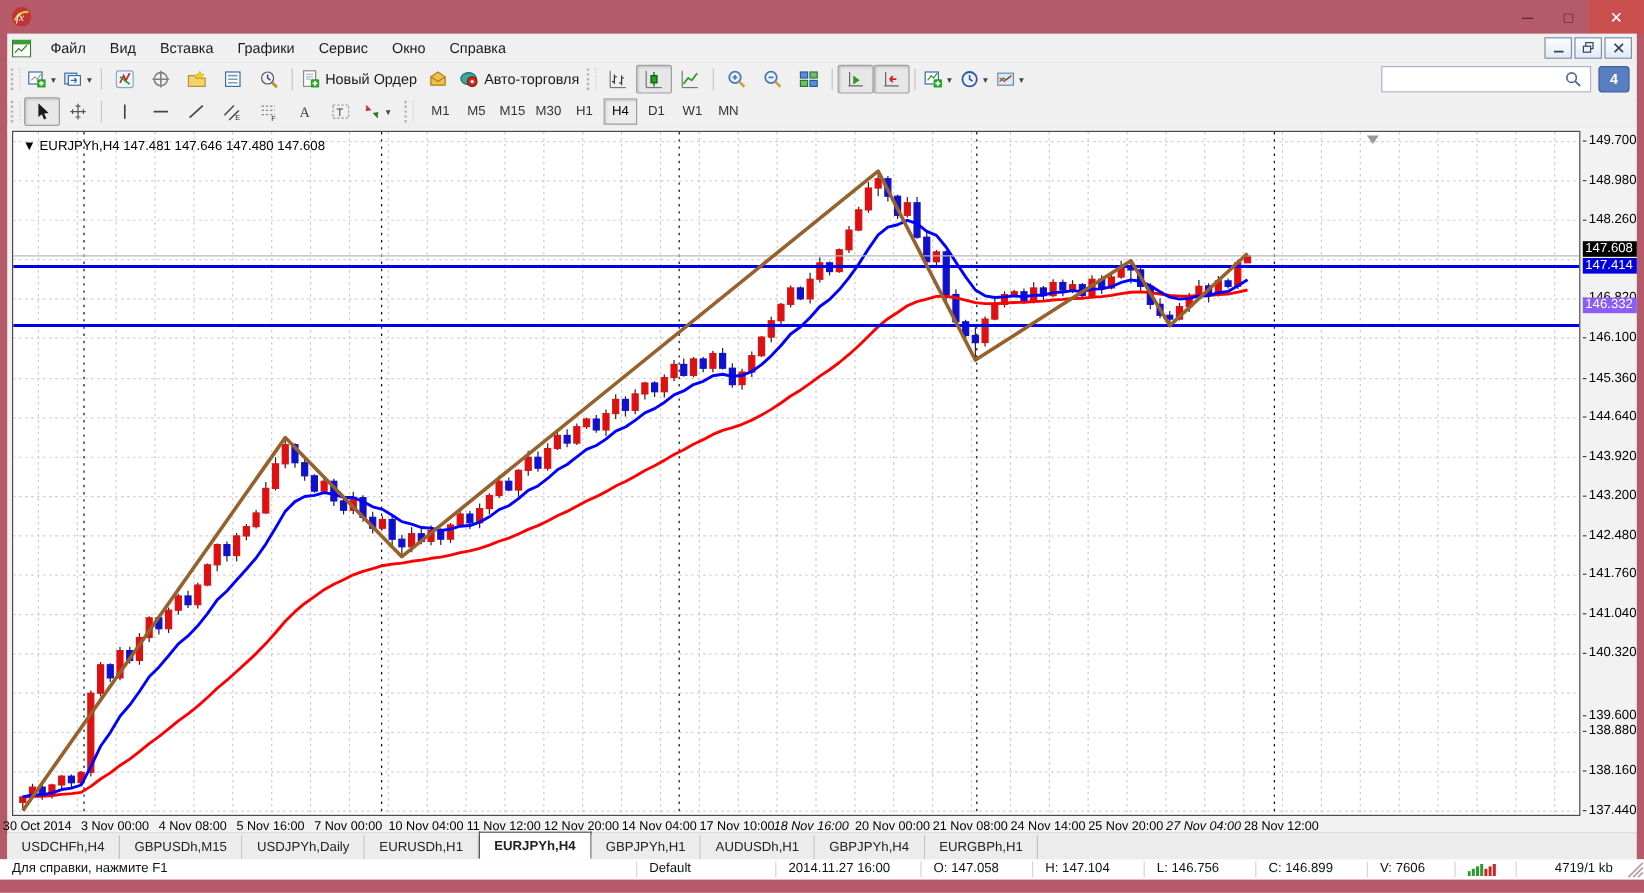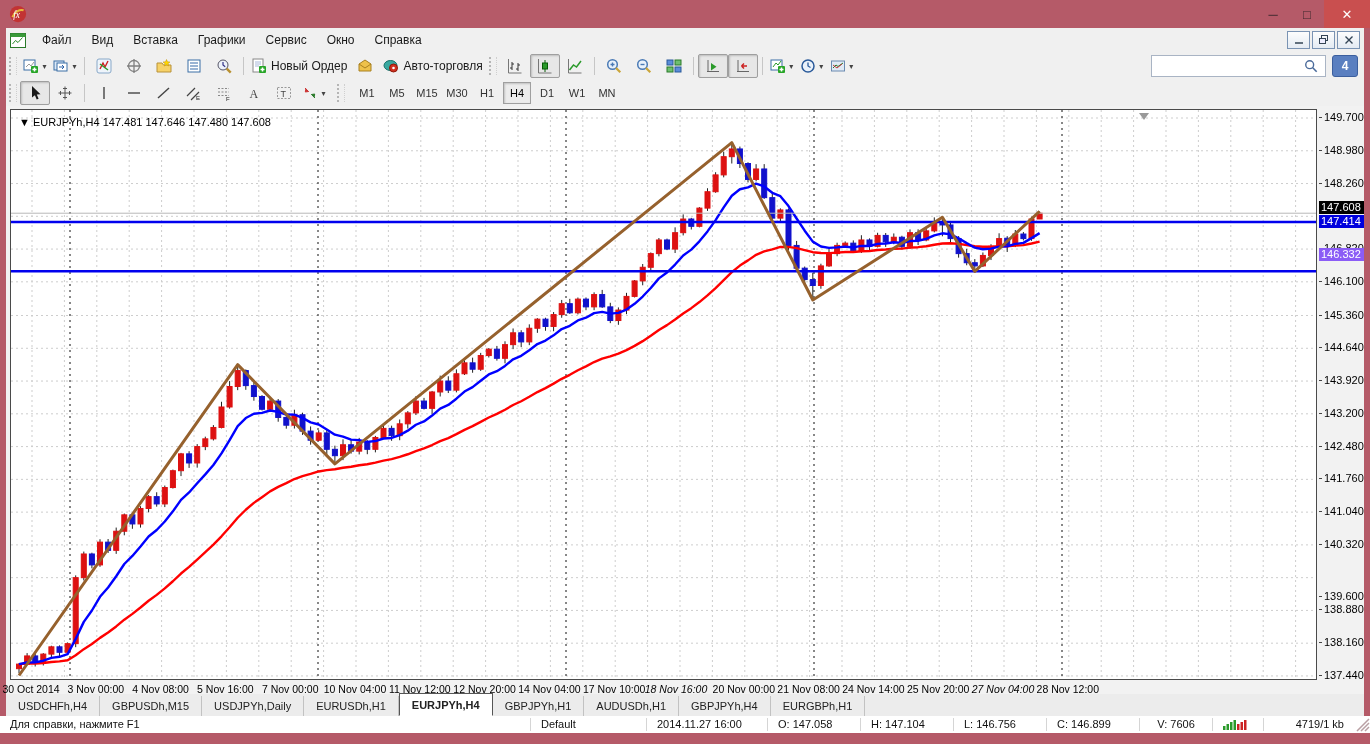--- a/index.html
+++ b/index.html
@@ -739,21 +739,21 @@
   </div>
 
 <div class="abs" id="statusbar">
   <div class="sseg">Для справки, нажмите F1</div>
   <div class="sseg" style="width:95px;">Default</div>
   <div class="sseg" style="width:100px;">2014.11.27 16:00</div>
   <div class="sseg" style="width:72px;">O: 147.058</div>
   <div class="sseg" style="width:72px;">H: 147.104</div>
   <div class="sseg" style="width:72px;">L: 146.756</div>
   <div class="sseg" style="width:72px;">C: 146.899</div>
-  <div class="sseg" style="width:52px;text-align:center;">V: 7606</div>
+  <div class="sseg" style="width:52px;">V: 7606</div>
   <div class="sseg" style="width:30px;">
     <svg width="26" height="12" viewBox="0 0 26 12">
         <rect x="0" y="8" width="2.5" height="4" fill="#2a9a2a"></rect>
         <rect x="3.5" y="6" width="2.5" height="6" fill="#2a9a2a"></rect>
         <rect x="7" y="4" width="2.5" height="8" fill="#2a9a2a"></rect>
         <rect x="10.5" y="2" width="2.5" height="10" fill="#2a9a2a"></rect>
         <rect x="14" y="6" width="2.5" height="6" fill="#cc2222"></rect>
         <rect x="17.5" y="4" width="2.5" height="8" fill="#cc2222"></rect>
         <rect x="21" y="2" width="2.5" height="10" fill="#cc2222"></rect>
       </svg>

